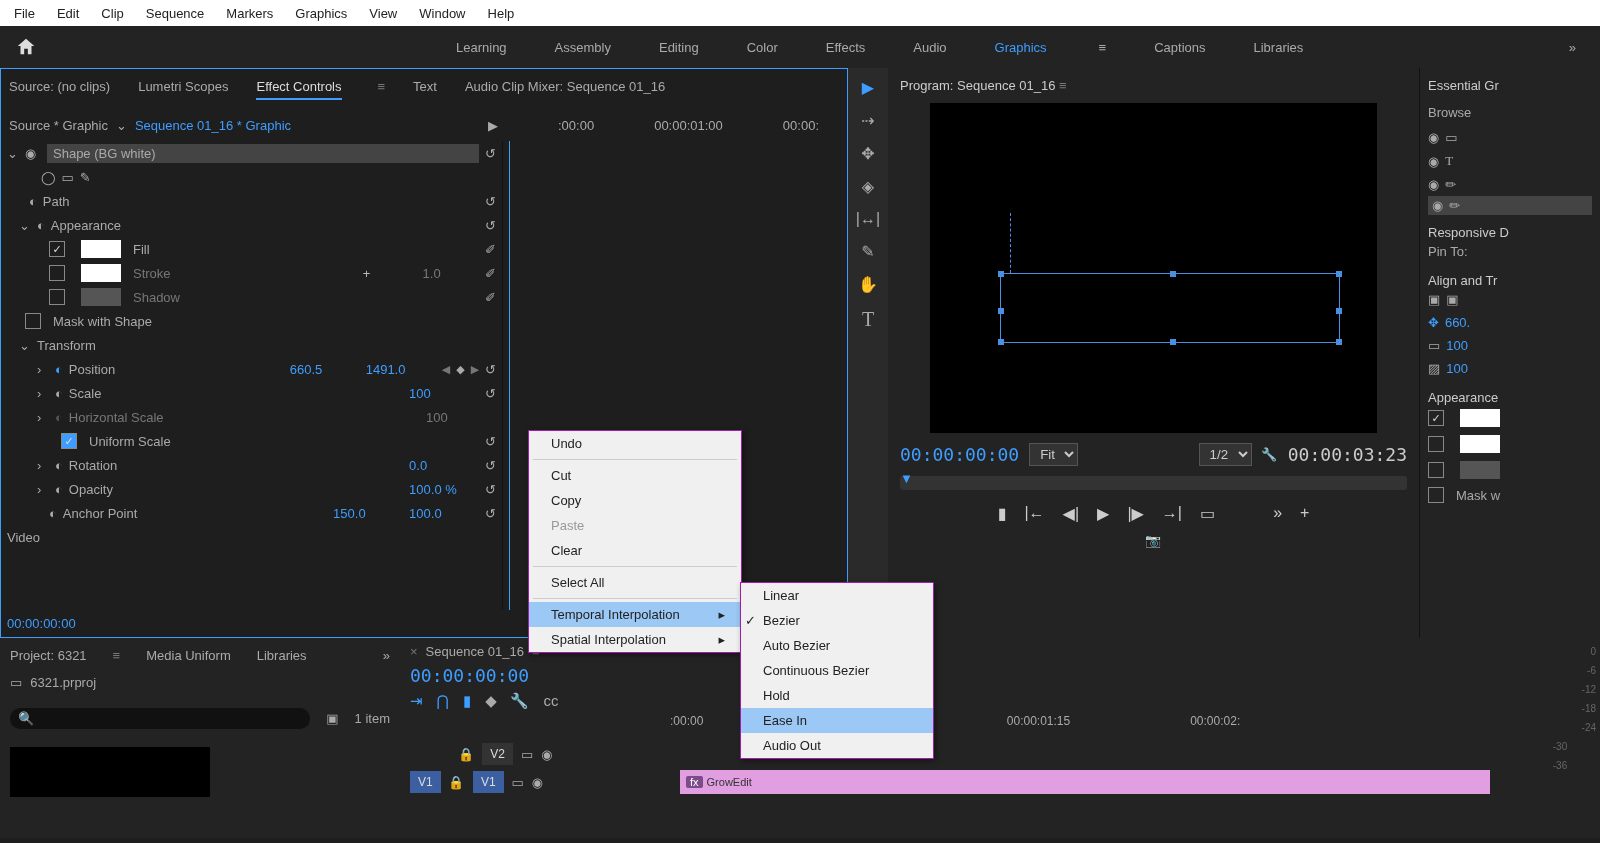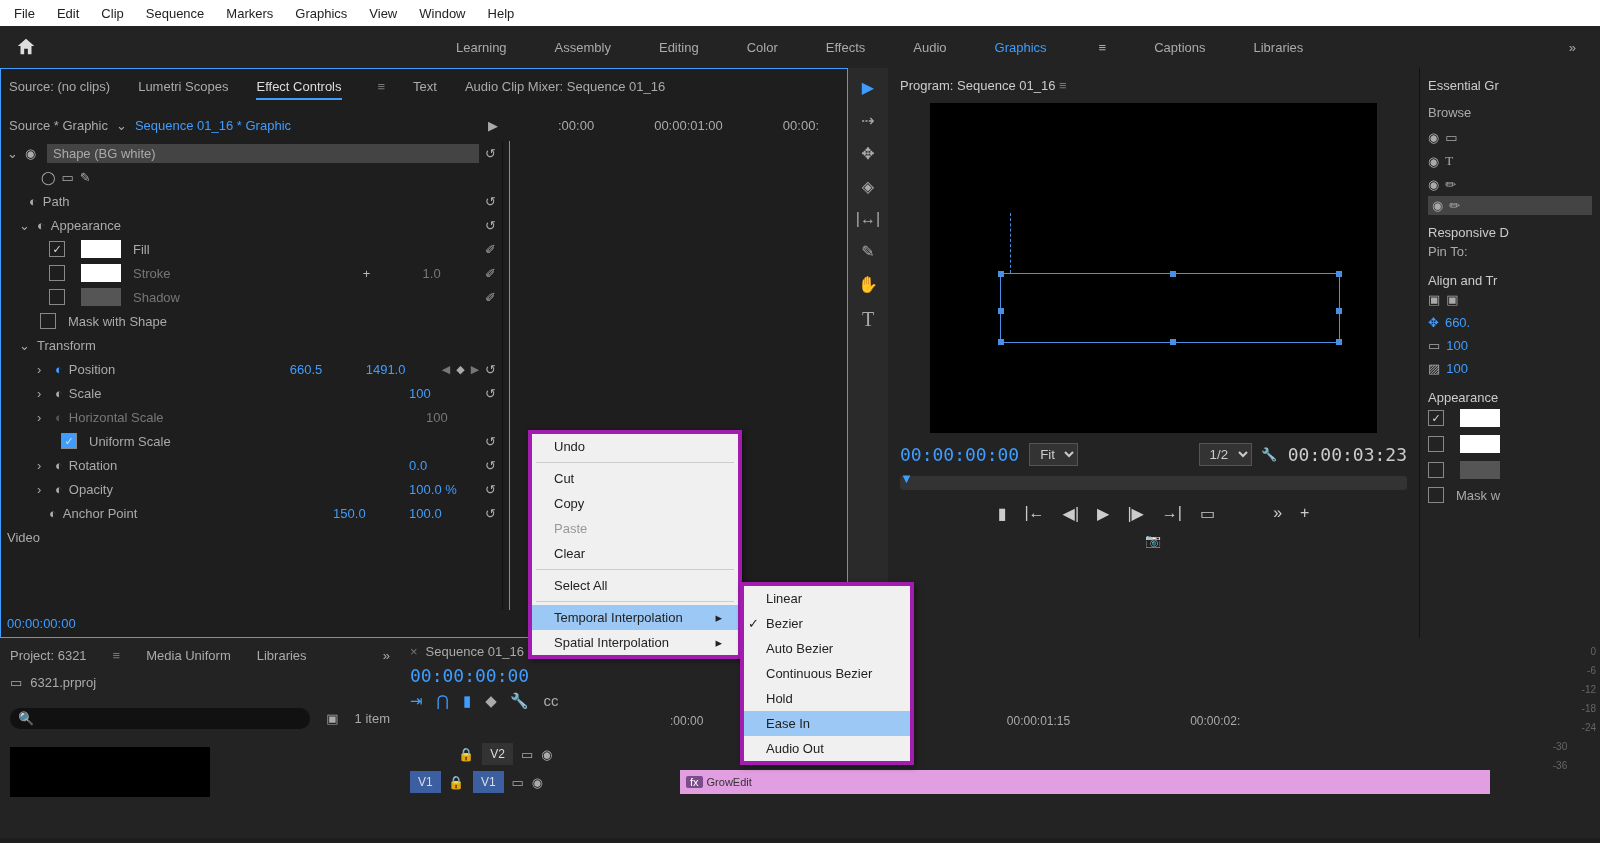--- a/index.html
+++ b/index.html
@@ -73,28 +73,28 @@
 .tl-tools { display:flex; gap:14px; color:#3f9dff; font-size:15px; }
 .tracks { margin-top:8px; }
 .track-row { display:flex; align-items:center; height:28px; gap:8px; }
 .track-hdr { display:flex; gap:8px; align-items:center; width:240px; color:#aaa; }
 .track-label { background:#3b5fa0; color:#ddd; padding:4px 8px; font-size:12px; }
 .track-label.dim { background:#333; }
 .tl-ruler { display:flex; gap:120px; color:#aaa; font-size:12px; padding:4px 0 4px 260px; }
 .clip { position:absolute; left:270px; right:20px; height:24px; background:#e19ee1; color:#333; font-size:11px; display:flex; align-items:center; padding:12px 6px; gap:4px; }
 .audio-meter { width:80px; background:#232323; padding:8px 4px; font-size:10px; color:#666; }
 
-.ctx-menu { position:absolute; background:#f0f0f0; color:#222; border:4px solid #a21caf; box-shadow:2px 2px 6px rgba(0,0,0,.4); z-index:100; }
+.ctx-menu { position:absolute; background:#f0f0f0; color:#222; border:1px solid #a21caf; box-shadow:2px 2px 6px rgba(0,0,0,.4); z-index:100; }
 .ctx-menu .item { padding:5px 16px 5px 22px; display:flex; align-items:center; }
 .ctx-menu .item.disabled { color:#999; }
 .ctx-menu .item.highlight { background:#9cc8f5; }
 .ctx-menu .sep { height:1px; background:#ccc; margin:3px 4px; }
 .ctx-menu .arrow { margin-left:auto; }
 .ctx1 { left:528px; top:430px; width:214px; }
-.ctx2 { left:740px; top:582px; width:174px; }
+.ctx2 { left:740px; top:582px; width:194px; }
 .check { position:absolute; left:4px; }
 </style>
 </head>
 <body>
 
 <div class="menubar">
   <span>File</span>
   <span>Edit</span>
   <span>Clip</span>
   <span>Sequence</span>
@@ -185,21 +185,21 @@
             <span class="plus" style="margin-left:180px;">+</span>
             <span class="ec-val-dim" style="margin-left:40px;">1.0</span>
             <span class="ec-reset">✐</span>
           </div>
         <div class="ec-row" style="padding-left:48px;">
             <span class="chk"></span>
             <span class="swatch dim"></span>
             <span class="ec-val-dim">Shadow</span>
             <span class="ec-reset">✐</span>
           </div>
-        <div class="ec-row" style="padding-left:39px;">
+        <div class="ec-row" style="padding-left:24px;">
             <span class="chk"></span>
             <span>Mask with Shape</span>
           </div>
         <div class="ec-row" style="padding-left:18px;">
             <span class="chev">⌄</span>
             <span class="name">Transform</span>
           </div>
         <div class="ec-row" style="padding-left:36px;">
             <span class="chev">›</span>
             <span style="color:#3f9dff;">◐</span>

